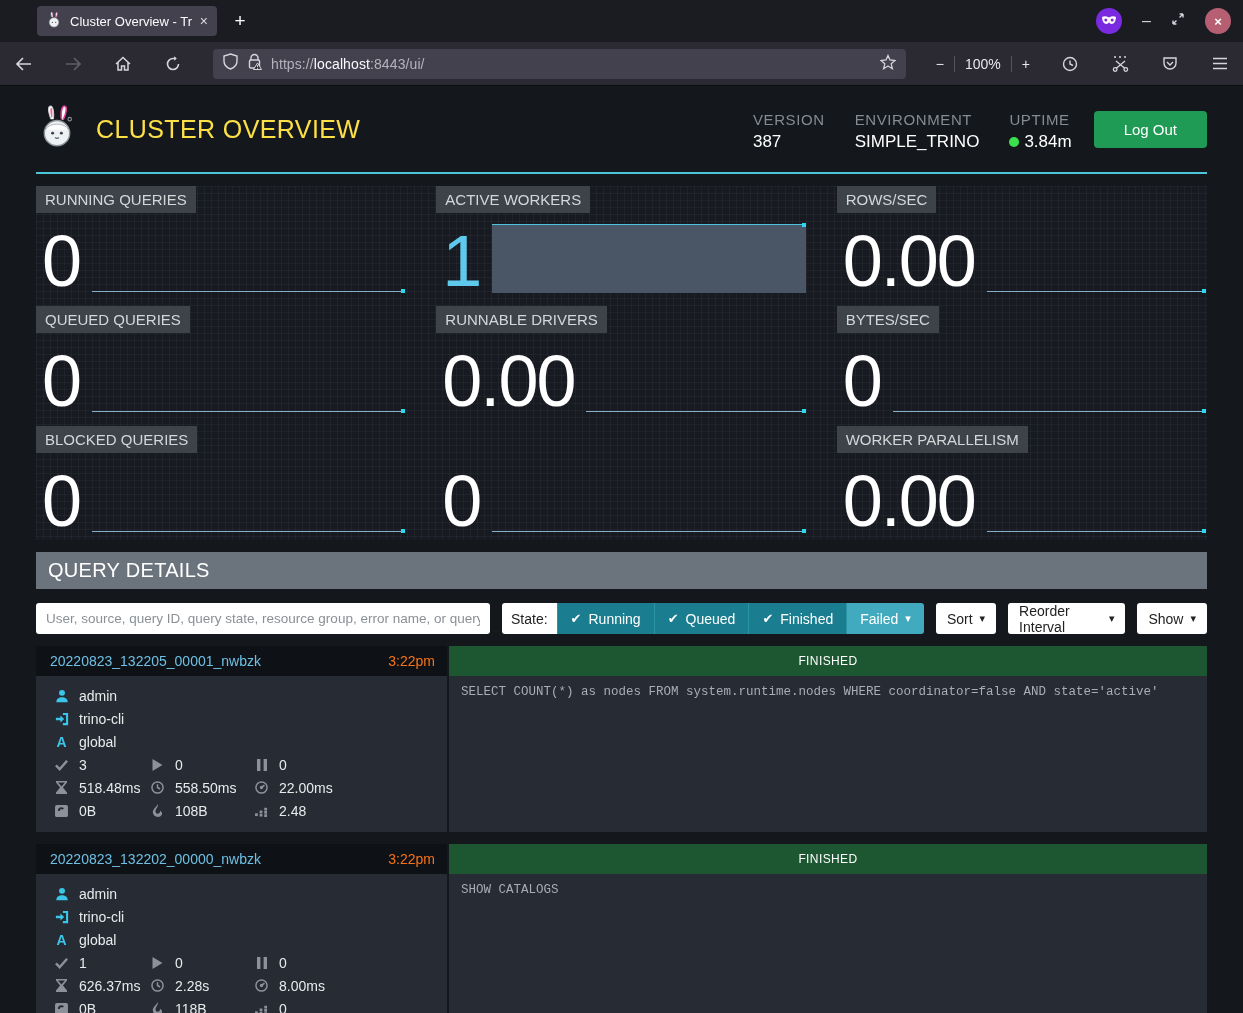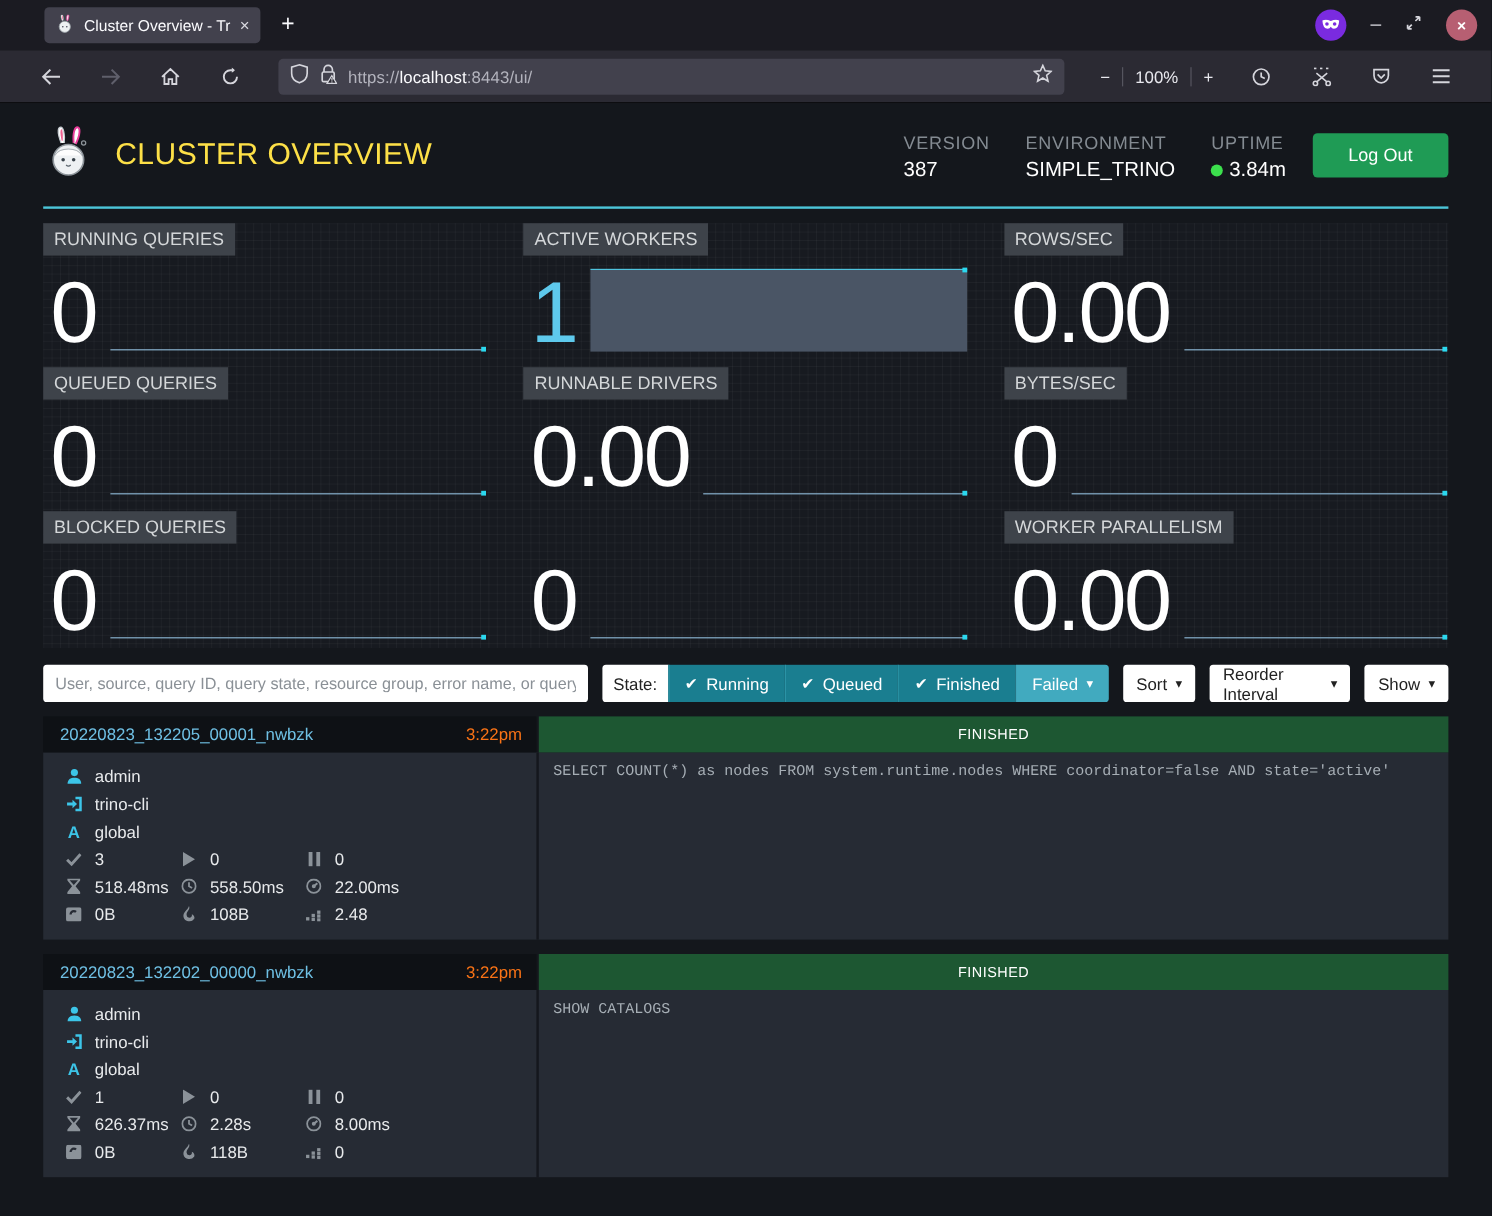--- a/index.html
+++ b/index.html
@@ -14,21 +14,21 @@
   .tab-close { margin-left:auto; color:#d9d9e0; font-size:14px; cursor:default; }
   .newtab { width:30px; height:30px; margin-left:8px; color:#fbfbfe; font-size:19px;
             display:flex; align-items:center; justify-content:center; }
   .win-controls { margin-left:auto; display:flex; align-items:center; gap:20px; padding-right:12px; }
   .mask-badge { width:26px; height:26px; border-radius:50%; background:#7a2be0;
                 display:flex; align-items:center; justify-content:center; }
   .minimize-glyph { color:#d5d5dc; font-size:16px; line-height:1; }
   .close-btn { width:26px; height:26px; border-radius:50%; background:#b75f72; color:#fff;
                display:flex; align-items:center; justify-content:center; font-size:13px; font-weight:bold; }
 
-  .navbar { height:44px; background:#2b2a33; display:flex; align-items:center; padding:0 26px; gap:18px;
+  .navbar { height:44px; background:#2b2a33; display:flex; align-items:center; padding:0 7px; gap:18px;
             border-bottom:1px solid #0d0d10; }
   .nav-btn { width:32px; height:30px; display:flex; align-items:center; justify-content:center; color:#d5d5dc; }
   .nav-btn.disabled { color:#5f5f6b; }
   .urlbar { flex:1; height:30px; background:#42414d; border-radius:4px; display:flex; align-items:center;
             padding:0 10px; gap:9px; margin:0 6px; }
   .url-text { font-size:14px; color:#b3b3bd; letter-spacing:.1px; }
   .url-host { color:#fbfbfe; }
   .star { margin-left:auto; }
   .zoomctl { display:flex; align-items:center; gap:10px; color:#e8e8ee; font-size:14px; padding:0 6px; }
   .vsep { width:1px; height:16px; background:#55555f; }
@@ -348,20 +348,21 @@
       <div class="tile-body">
         <span class="tile-value">0.00</span>
         <span class="spark" data-sparktype="flat-zero">
             <span class="line"></span>
             <span class="dot"></span>
           </span>
       </div>
     </div>
   </div>
 
+  <div class="qd-title">QUERY DETAILS</div>
 
   <div class="filters">
     <input class="search" placeholder="User, source, query ID, query state, resource group, error name, or query text" style="">
     <span class="state-label">State:</span>
     <span class="btn-teal">
         <span class="chk">✔</span>
         <span>Running</span>
       </span>
     <span class="btn-teal">
         <span class="chk">✔</span>

